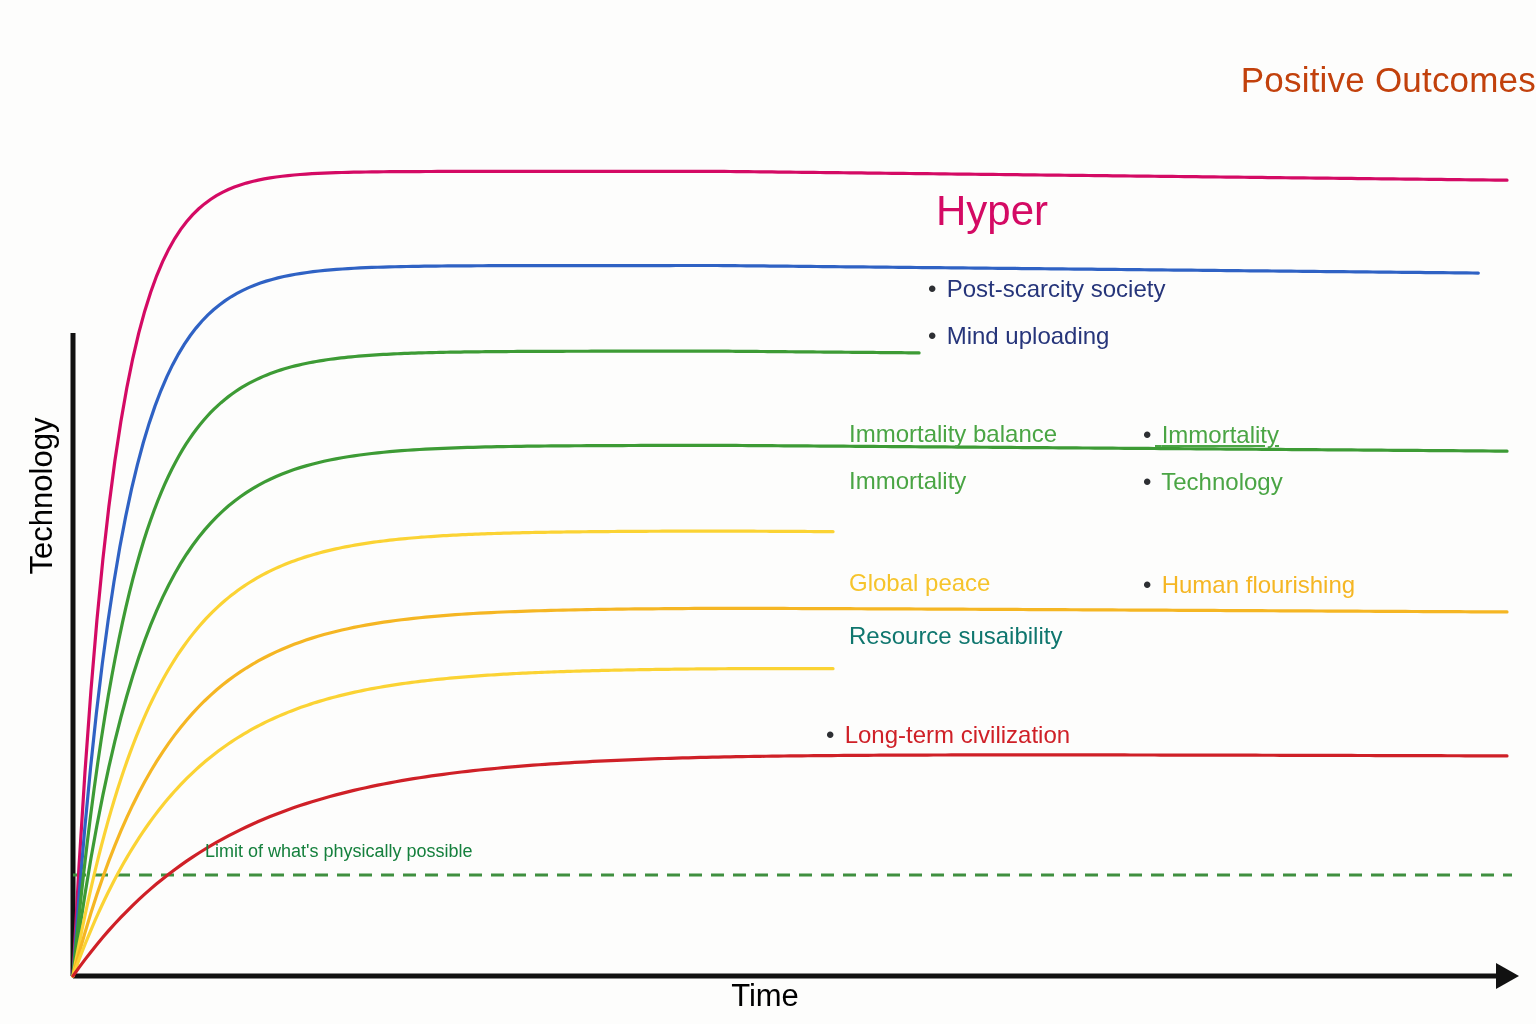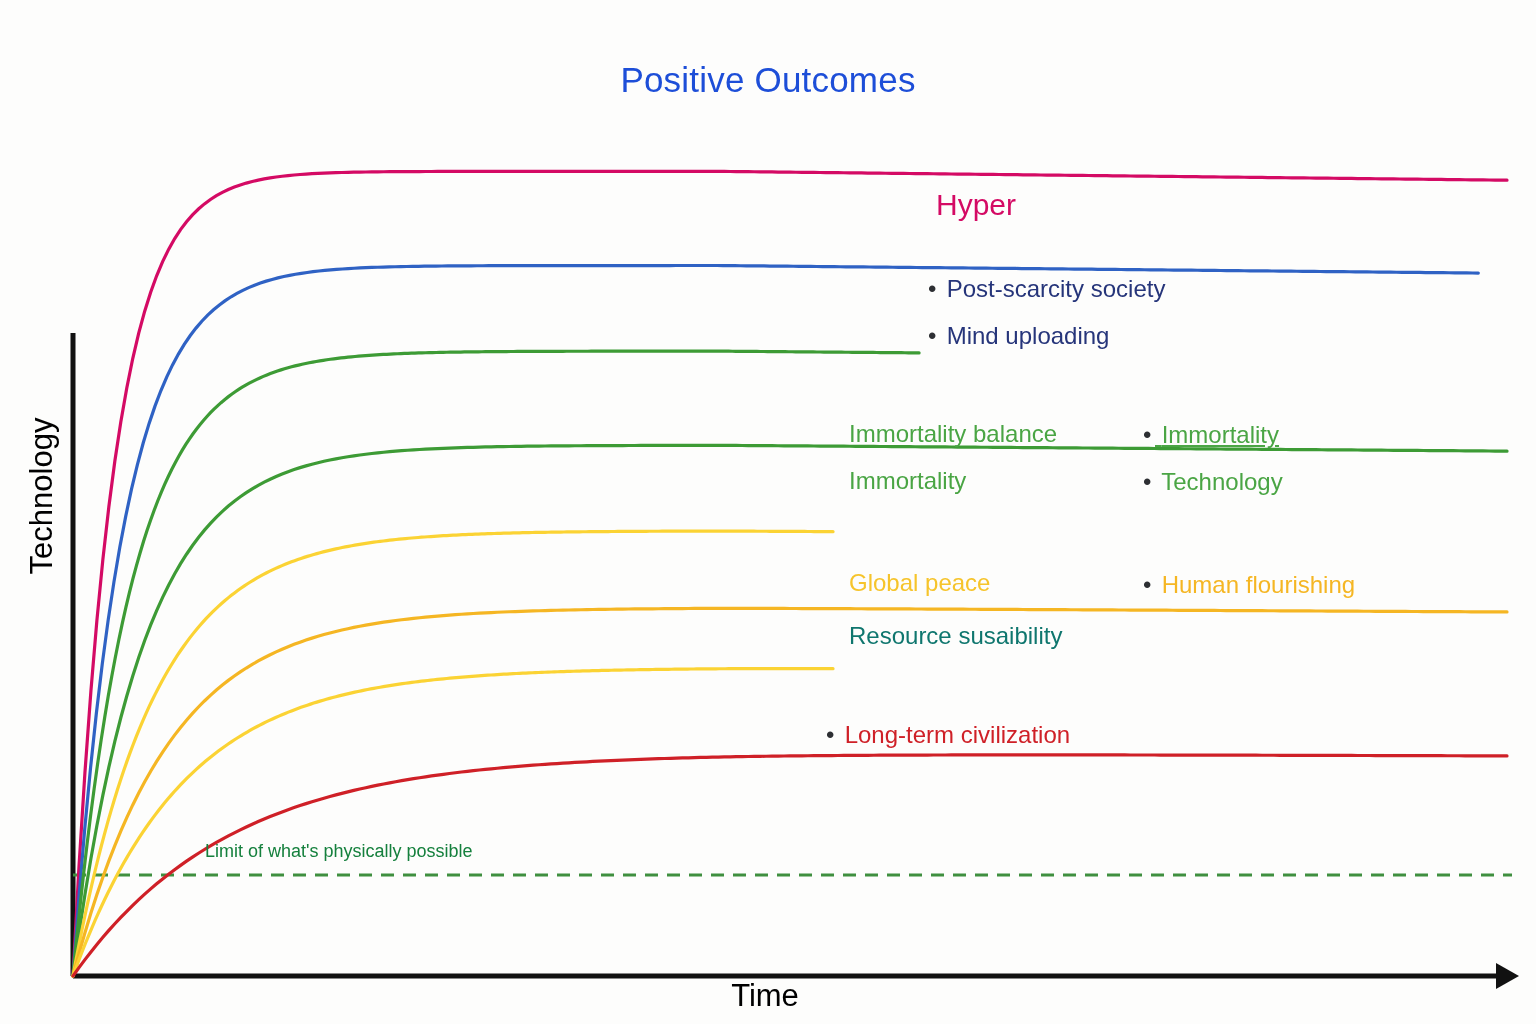--- a/index.html
+++ b/index.html
@@ -12,23 +12,23 @@
   }
   #chart-root {
     position: relative;
     width: 1536px;
     height: 1024px;
     background: #fdfdfc;
   }
   #chart-title {
     position: absolute;
     top: 60px; left: 0; width: 1536px;
-    text-align: center;
+    text-align: right;
     font-size: 35px;
-    color: #1d4ed8;
+    color: #c2410c;
     font-weight: 400;
     letter-spacing: 0.2px;
   }
   #plot-svg {
     position: absolute;
     top: 0; left: 0;
     width: 1536px; height: 1024px;
   }
   .axis-label {
     position: absolute;
@@ -50,21 +50,21 @@
     width: 250px;
     text-align: center;
   }
   .ann {
     position: absolute;
     font-size: 24px;
     white-space: nowrap;
     line-height: 1;
   }
   .ann.small { font-size: 18px; }
-  .ann.big { font-size: 30px; }
+  .ann.big { font-size: 42px; }
   .bullet-dot {
     display: inline-block;
     width: 0.5em;
     color: #2d2f33;
   }
 </style>
 </head>
 <body>
 
 <div id="chart-root">

